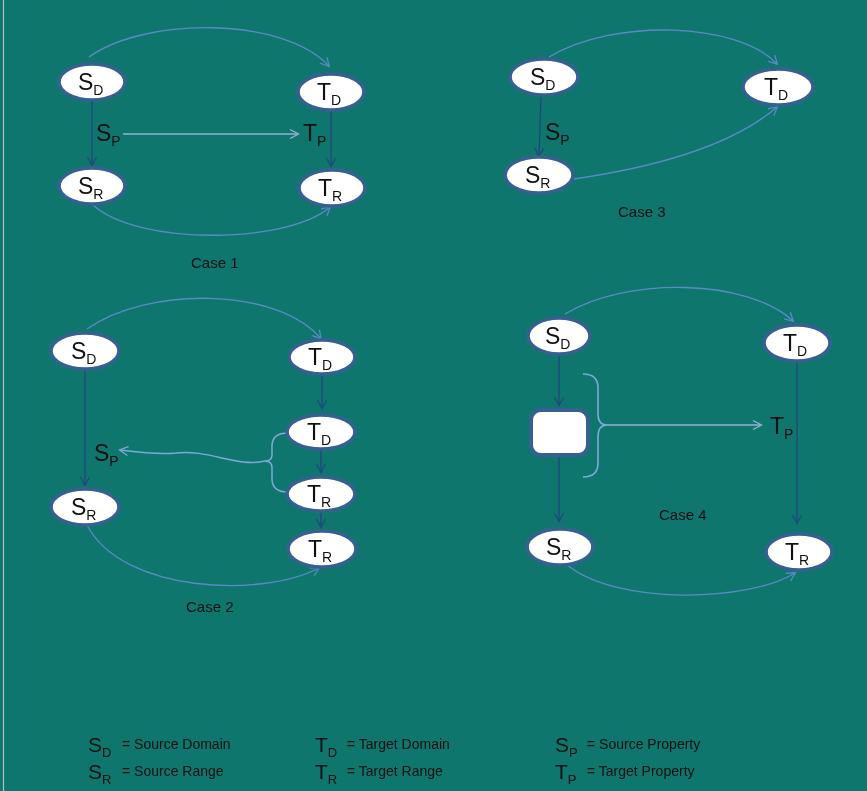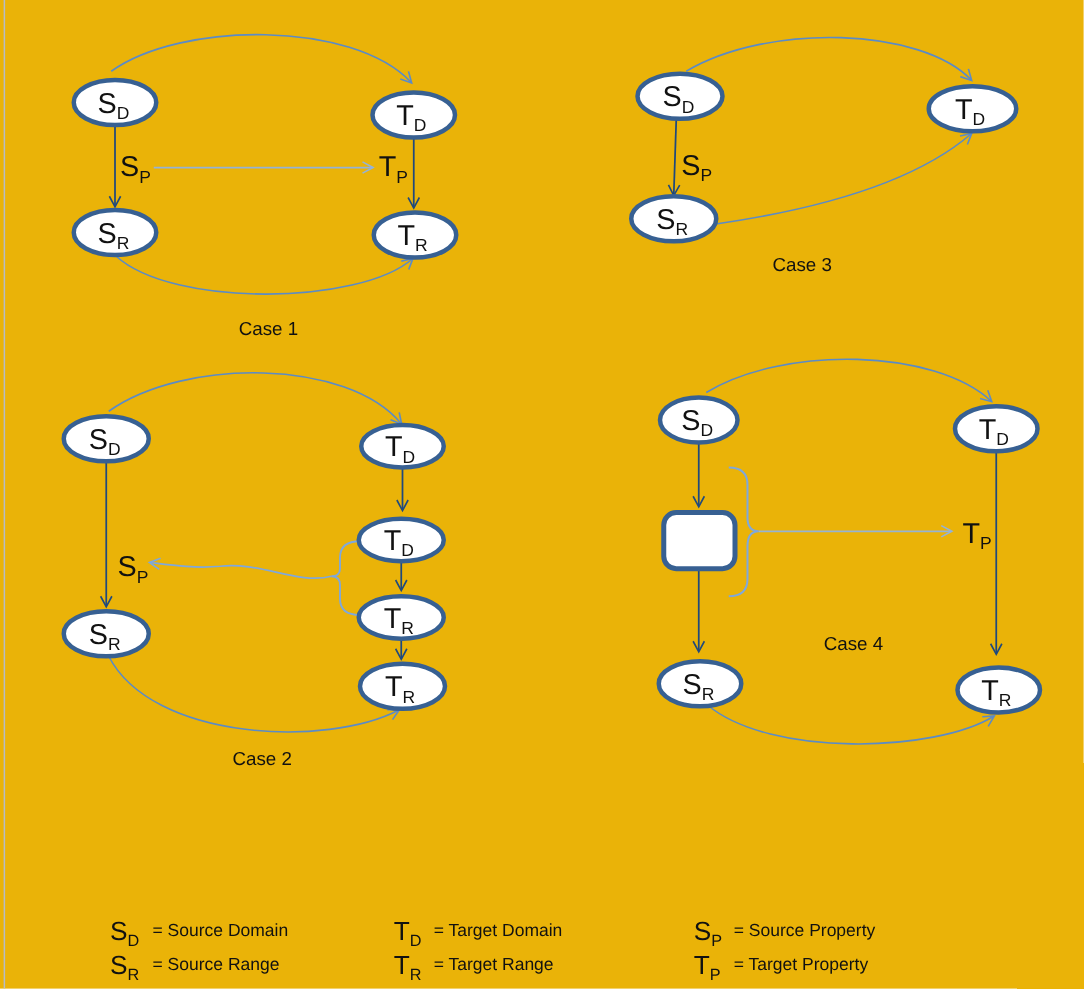--- a/index.html
+++ b/index.html
@@ -1,16 +1,16 @@
 <!DOCTYPE html>
 <html><head>
 <meta charset="utf-8">
 <style>
   html,body{margin:0;padding:0;background:#fff;}
-  .page{position:relative;width:867px;height:791px;background:#eab308;overflow:hidden;
+  .page{position:relative;width:867px;height:791px;background:#0f766e;overflow:hidden;
         font-family:"Liberation Sans",sans-serif;}
   svg{position:absolute;left:0;top:0;}
   svg text{font-family:"Liberation Sans",sans-serif;fill:#111;}
   .node-label{font-size:23px;}
   .sub{font-size:14px;}
   .caption{font-size:15px;}
   .lsym{font-size:21px;}
   .lsub{font-size:13px;}
   .leq{font-size:14px;}
   .edge{fill:none;}

